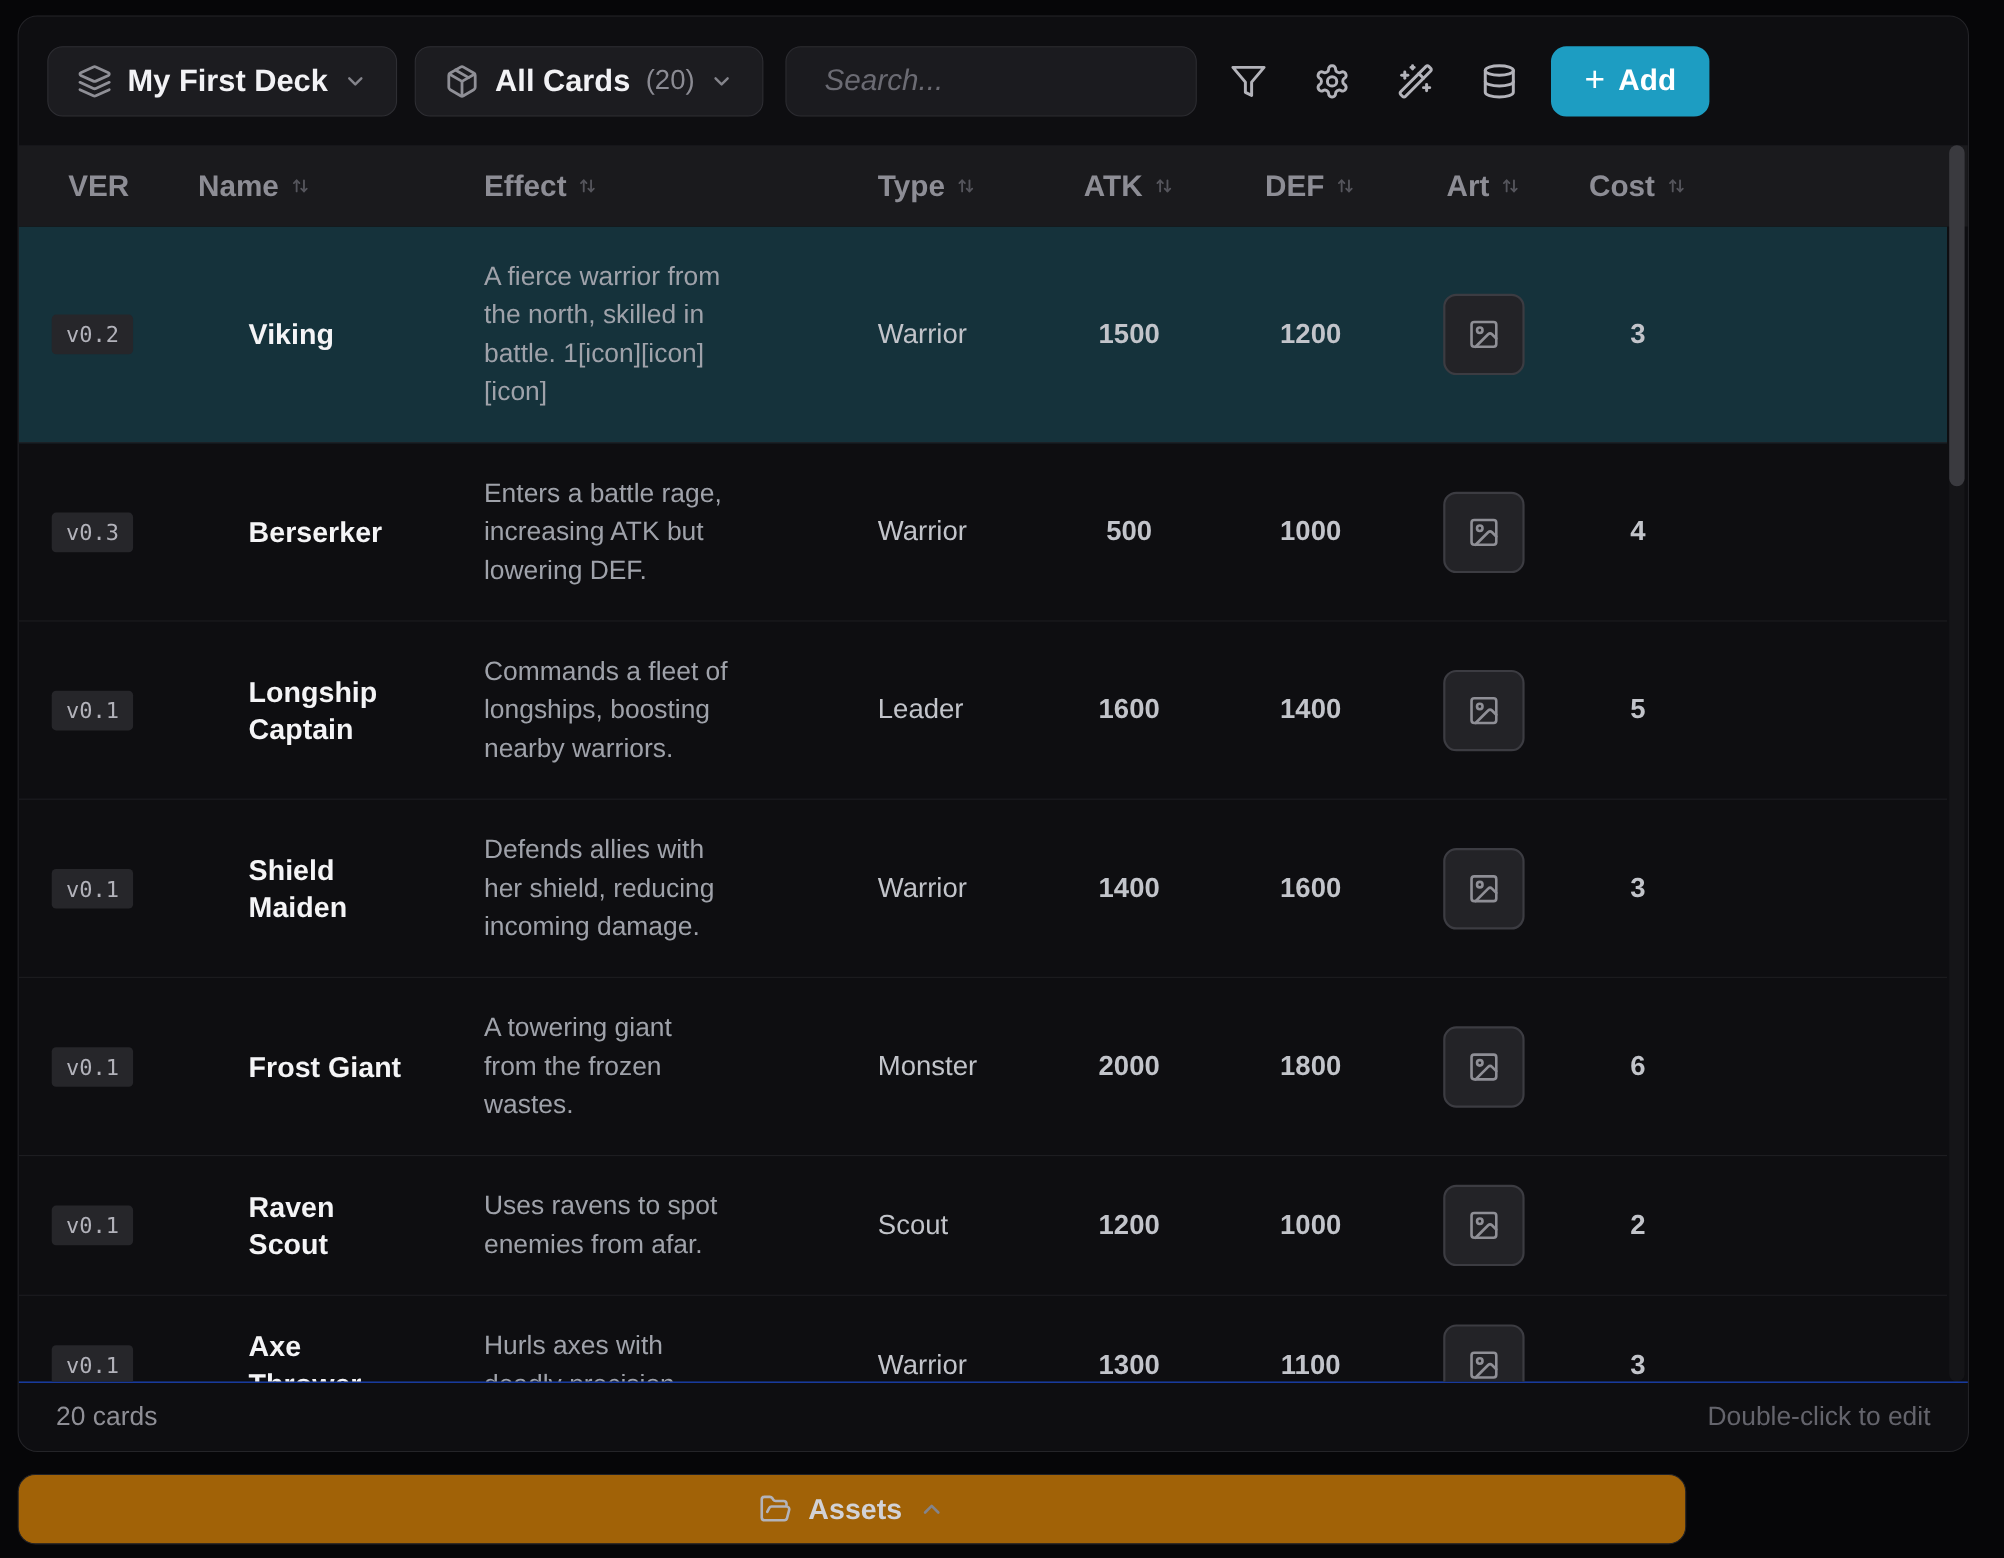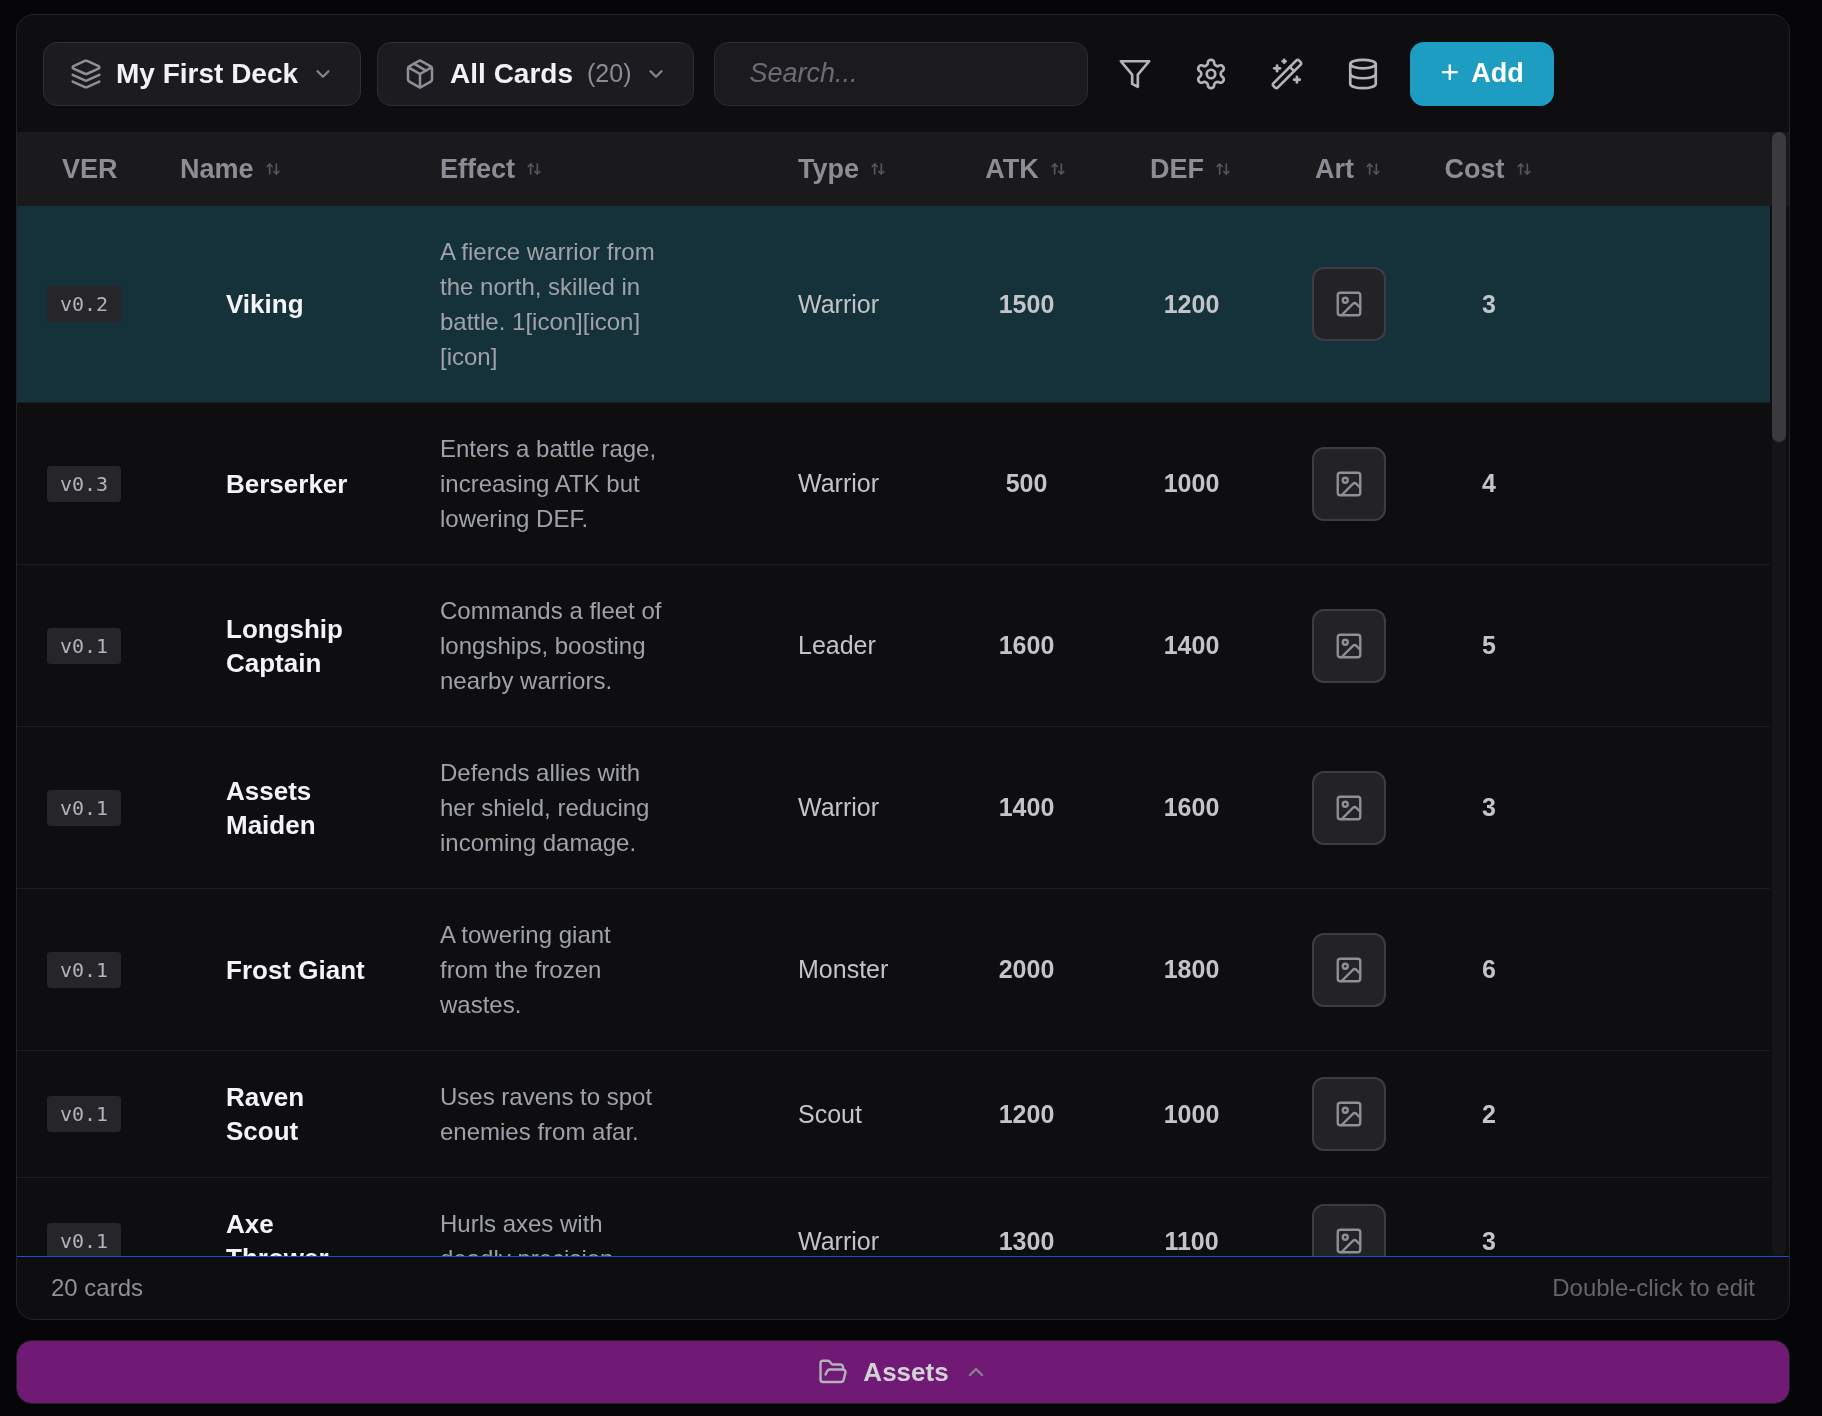--- a/index.html
+++ b/index.html
@@ -121,22 +121,22 @@
     position:absolute; right:3px; top:117px; width:14px; height:1124px;
     background:rgba(255,255,255,0.03); border-radius:7px;
   }
   .sthumb {
     position:absolute; top:0; left:0; width:14px; height:310px;
     background:#3a3a3f; border-radius:7px; cursor:pointer;
   }
 
   
   .assets {
-    position:absolute; left:16px; top:1340px; width:1774px; height:64px;
-    background:#701a75; border:1px solid #222226; border-radius:16px;
+    position:absolute; left:16px; top:1340px; width:1517px; height:64px;
+    background:#a16207; border:1px solid #222226; border-radius:16px;
     display:flex; align-items:center; justify-content:center; gap:15px;
     cursor:pointer;
   }
   .assets .lbl { font-size:26px; font-weight:600; color:#d2d2d6; }
 </style>
 </head>
 <body>
 
 <div class="panel">
 
@@ -329,21 +329,21 @@
               <rect x="3" y="3" width="18" height="18" rx="2"></rect>
               <circle cx="9" cy="9" r="2"></circle>
               <path d="m21 15-3.1-3.1a2 2 0 0 0-2.81.01L6 21"></path>
             </svg>
       </button>
     </div>
     <div class="td c-cost">5</div>
   </div>
       <div class="tr">
     <div class="td c-ver"><span class="badge">v0.1</span></div>
-    <div class="td c-name">Assets Maiden</div>
+    <div class="td c-name">Shield Maiden</div>
     <div class="td c-effect">Defends allies with her shield, reducing incoming damage.</div>
     <div class="td c-type">Warrior</div>
     <div class="td c-atk">1400</div>
     <div class="td c-def">1600</div>
     <div class="td c-art">
       <button class="artbtn">
         <svg class="ic ic-dim" width="30" height="30" viewBox="0 0 24 24">
               <rect x="3" y="3" width="18" height="18" rx="2"></rect>
               <circle cx="9" cy="9" r="2"></circle>
               <path d="m21 15-3.1-3.1a2 2 0 0 0-2.81.01L6 21"></path>

